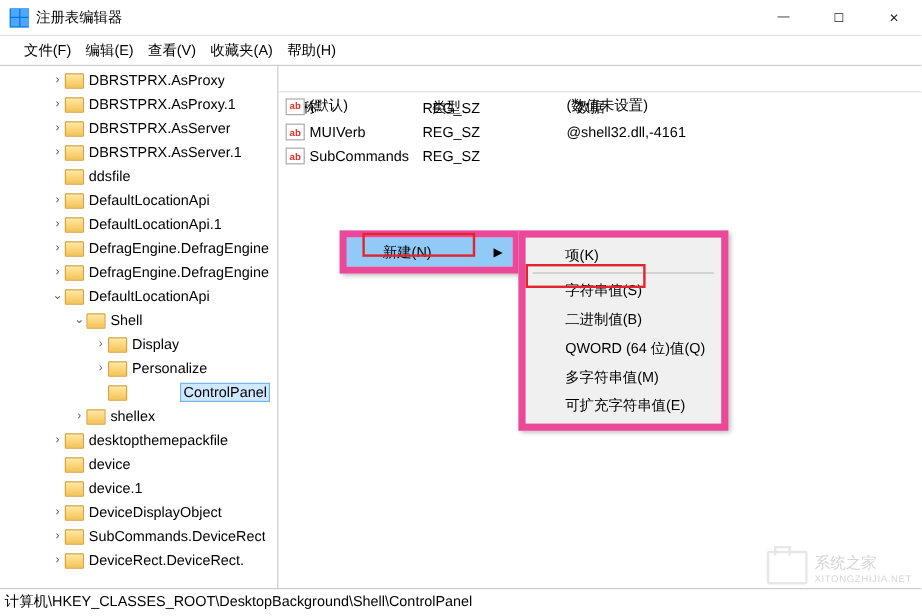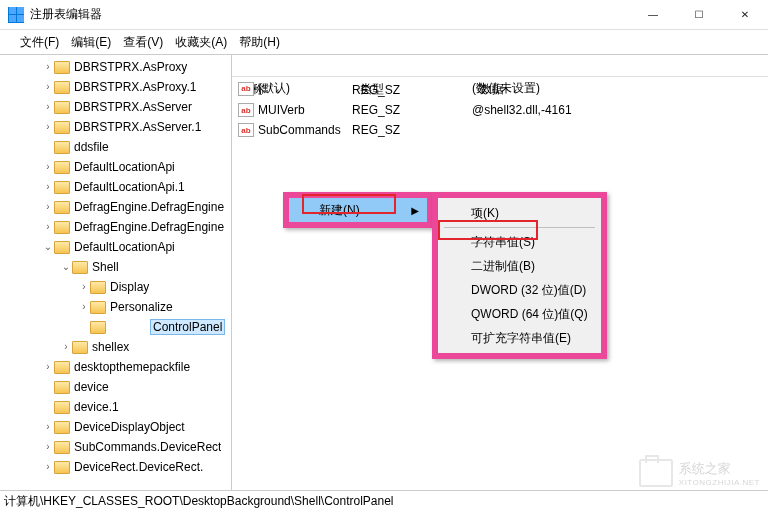--- a/index.html
+++ b/index.html
@@ -214,22 +214,22 @@
     <span>新建(N)</span>
     <span class="cm1-arrow">▶</span>
   </div>
 </div>
 
 <div class="context-menu cm2" id="cm2">
     <div class="cm2-item">项(K)</div>
     <div class="cm2-sep"></div>
     <div class="cm2-item">字符串值(S)</div>
     <div class="cm2-item">二进制值(B)</div>
-    <div class="cm2-item">DWORD (32 位)值(D)</div>
     <div class="cm2-item">QWORD (64 位)值(Q)</div>
+    <div class="cm2-item">多字符串值(M)</div>
     <div class="cm2-item">可扩充字符串值(E)</div>
   </div>
 
 <div class="red-box" style="left:302px; top:194px; width:94px; height:20px;"></div>
 <div class="red-box" style="left:438px; top:220px; width:100px; height:20px;"></div>
 
 <div class="watermark">
   <div class="logo"></div>
   <div>
     <div style="font-size:13px;">系统之家</div>

